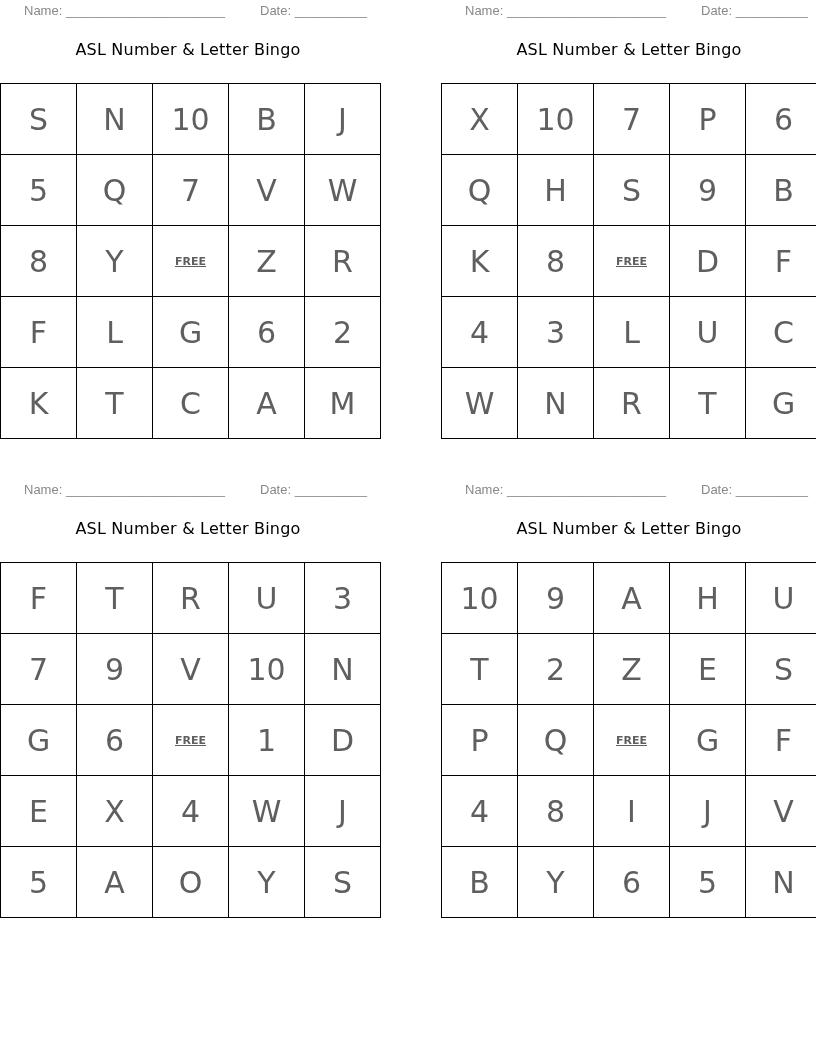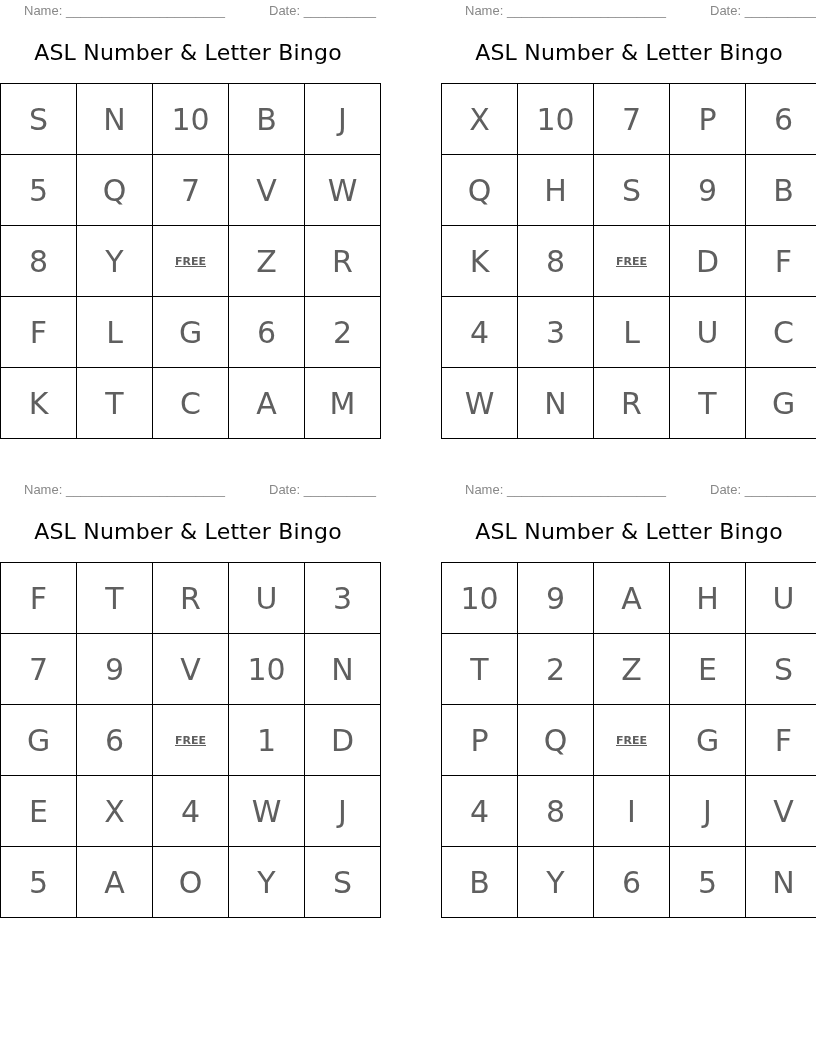--- a/index.html
+++ b/index.html
@@ -1,21 +1,21 @@
 <!DOCTYPE html>
 <html><head>
 <meta charset="utf-8">
 <style>
   html, body { margin: 0; padding: 0; background: #ffffff; }
   body { width: 816px; height: 1056px; position: relative; overflow: hidden; font-family: "Liberation Sans", sans-serif; }
   .card { position: absolute; width: 376px; }
   .hdr { position: absolute; top: 3px; left: 0; width: 376px; height: 16px; font-size: 13px; color: #888888; font-family: "Liberation Sans", sans-serif; }
   .hdr .name { position: absolute; left: 13px; top: 0; white-space: nowrap; margin-left: 11px; }
-  .hdr .date { position: absolute; left: 260px; top: 0; white-space: nowrap; margin-left: 9px; }
-  .title { position: absolute; top: 40px; left: 0; width: 376px; text-align: center; font-size: 22px; color: #000000; font-family: "DejaVu Sans", sans-serif; letter-spacing: 0.2px; }
+  .hdr .date { position: absolute; left: 260px; top: 0; white-space: nowrap; }
+  .title { position: absolute; top: 40px; left: 0; width: 376px; text-align: center; font-size: 16px; color: #000000; font-family: "DejaVu Sans", sans-serif; letter-spacing: 0.2px; }
   .grid { position: absolute; top: 83px; left: 0; width: 375px; height: 351px; border-collapse: collapse; table-layout: fixed; }
   .grid td { border: 1px solid #000000; width: 75px; height: 70px; text-align: center; vertical-align: middle; color: #5f5f5f; font-size: 30px; font-family: "DejaVu Sans", sans-serif; padding: 0; }
   .grid td.free { font-size: 11px; font-weight: bold; text-decoration: underline; }
 </style>
 </head>
 <body>
 
 <div id="page">
     <div class="card" style="left: 0px; top: 0px;">
       <div class="hdr">

